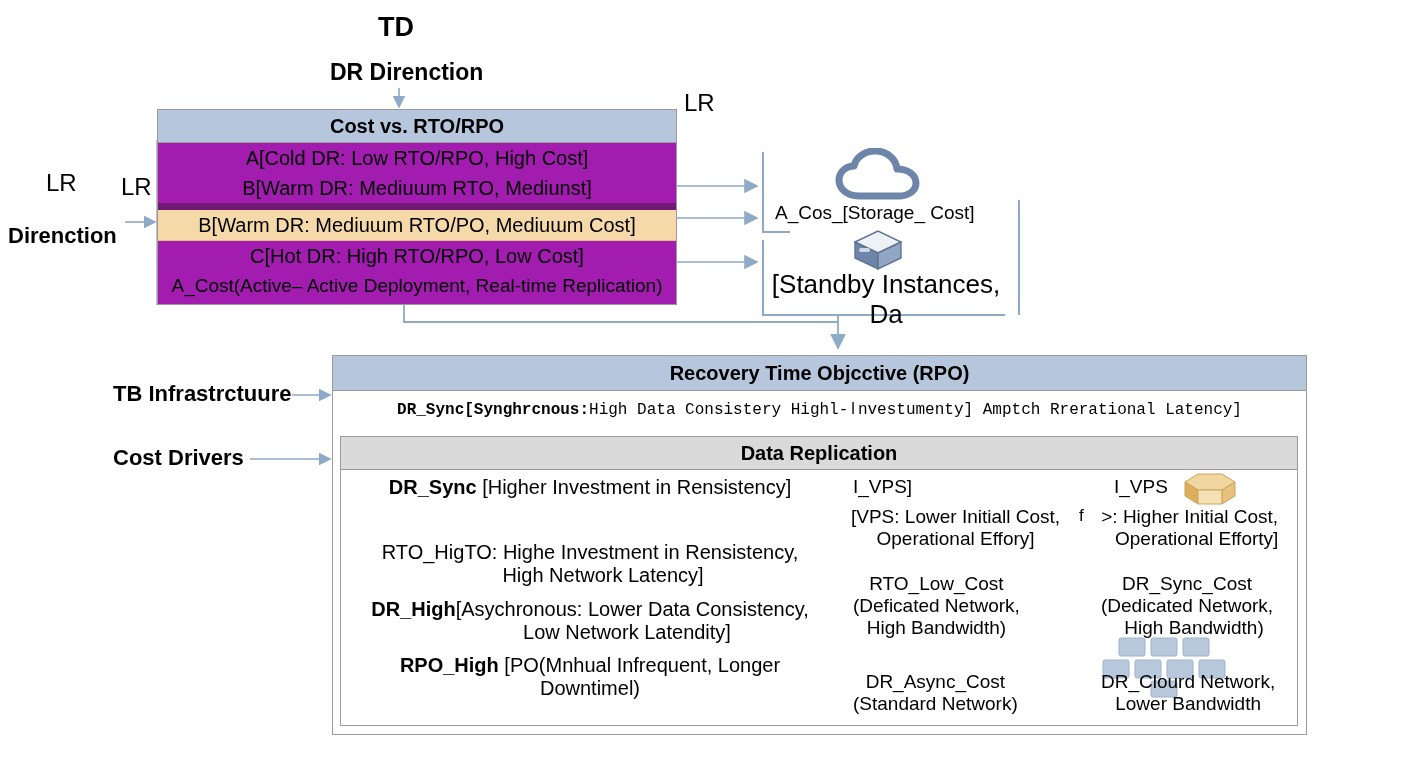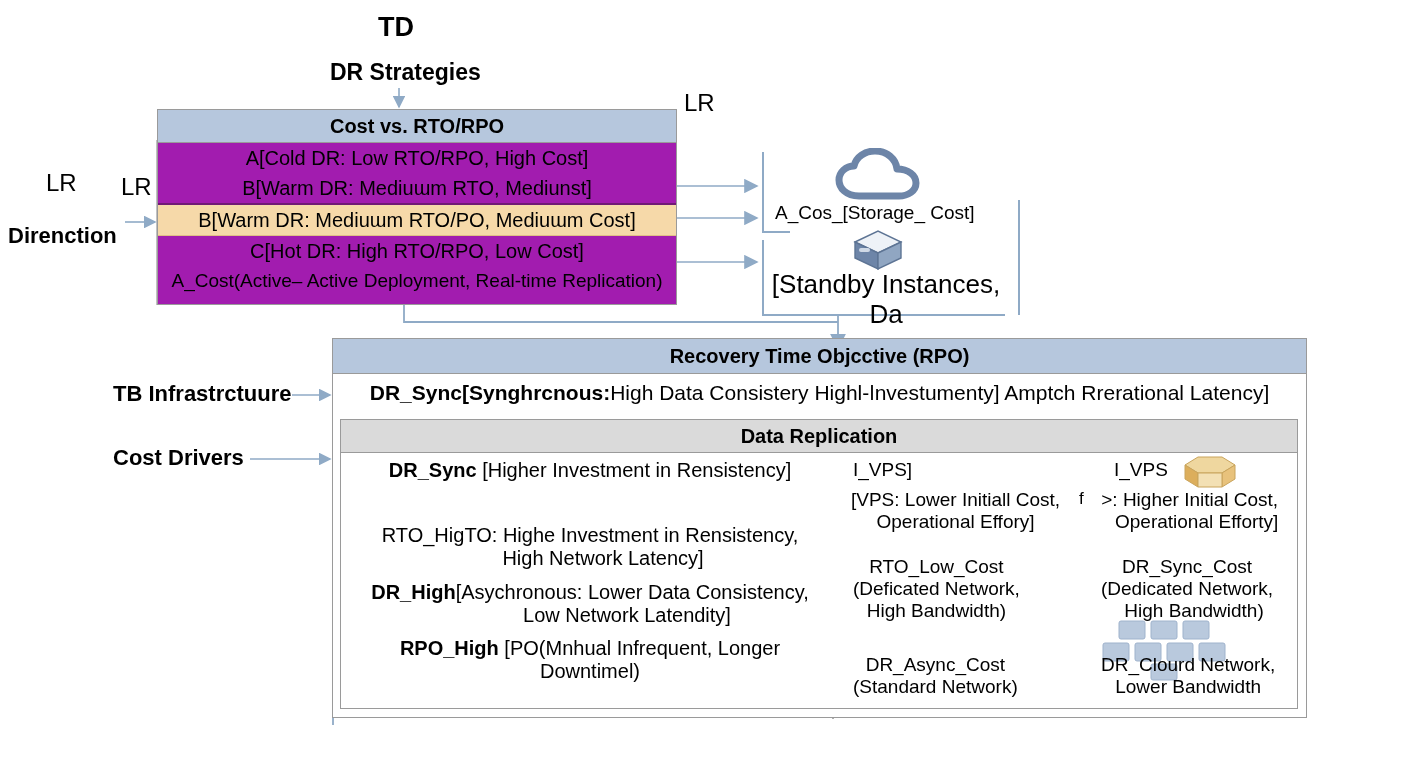--- a/index.html
+++ b/index.html
@@ -29,41 +29,41 @@
   #topbox .hdr{
     height:32px;background:#b6c7dd;border-bottom:1.5px solid #9a9a9a;
     display:flex;align-items:center;justify-content:center;
     font-size:20px;font-weight:bold;
   }
   #topbox .rows{display:block;}
   #topbox .row{
     height:30px;display:flex;align-items:center;justify-content:center;
     font-size:20px;white-space:nowrap;
   }
-  #topbox .row.hl{background:#f6d9a9;border-top:2px solid #701a75;border-bottom:1px solid #e0bf86;}
+  #topbox .row.hl{background:#f6d9a9;border-top:7px solid #701a75;border-bottom:1px solid #e0bf86;}
   #topbox .row.last{font-size:19px;}
 
   
   #cloudgrp{position:absolute;left:763px;top:148px;width:258px;height:160px;}
   .cloudtxt{position:absolute;font-size:19px;white-space:nowrap;text-align:center;}
   .standbytxt{position:absolute;font-size:26px;text-align:center;line-height:1.15;width:230px;}
 
   
   #rpopanel{
-    position:absolute;left:332px;top:338px;width:975px;height:380px;
+    position:absolute;left:332px;top:355px;width:975px;height:380px;
     border:1.5px solid #9a9a9a;background:#ffffff;box-sizing:border-box;
   }
   #rpopanel .hdr{
     height:34px;background:#b6c7dd;border-bottom:1.5px solid #9a9a9a;
     display:flex;align-items:center;justify-content:center;
     font-size:20px;font-weight:bold;
   }
   #rpopanel .syncline{
     height:38px;display:flex;align-items:center;justify-content:center;
-    font-size:21px;white-space:nowrap;
+    font-size:16px;white-space:nowrap;font-family:Liberation Mono, monospace;
   }
   #rpopanel .syncline b{font-weight:bold;}
 
   
   #datarep{
     position:absolute;left:7px;top:80px;width:958px;height:290px;
     border:1.5px solid #9a9a9a;background:#ffffff;box-sizing:border-box;text-align:center;
   }
   #datarep .hdr{
     height:32px;background:#dadada;border-bottom:1.5px solid #9a9a9a;
@@ -150,21 +150,21 @@
 
       <line x1="852" y1="558" x2="1000" y2="558" marker-end="url(#ah-black)"></line>
 
       <line x1="1002" y1="590" x2="1090" y2="590" marker-end="url(#ah-black)"></line>
 
       <line x1="852" y1="672" x2="1092" y2="672" marker-start="url(#ah-black-start)" marker-end="url(#ah-black)"></line>
     </g>
   </svg>
 
   <div class="lbl lbl-td" style="left:378px;top:13px;">TD</div>
-  <div class="lbl lbl-drs" style="left:330px;top:60px;">DR Strategies</div>
+  <div class="lbl lbl-drs" style="left:330px;top:60px;">DR Direnction</div>
 
   <div class="lbl lbl-lr" style="left:684px;top:90px;">LR</div>
   <div class="lbl lbl-lr" style="left:46px;top:170px;">LR</div>
   <div class="lbl lbl-lr" style="left:121px;top:174px;">LR</div>
 
   <div class="lbl lbl-bold" style="left:8px;top:224px;">Direnction</div>
   <div class="lbl lbl-bold" style="left:113px;top:382px;">TB Infrastrctuure</div>
   <div class="lbl lbl-bold" style="left:113px;top:446px;">Cost Drivers</div>
 
   <div id="topbox">

